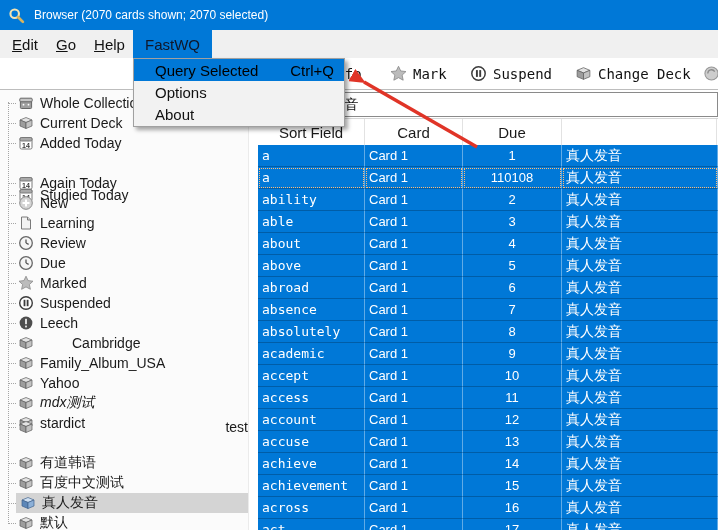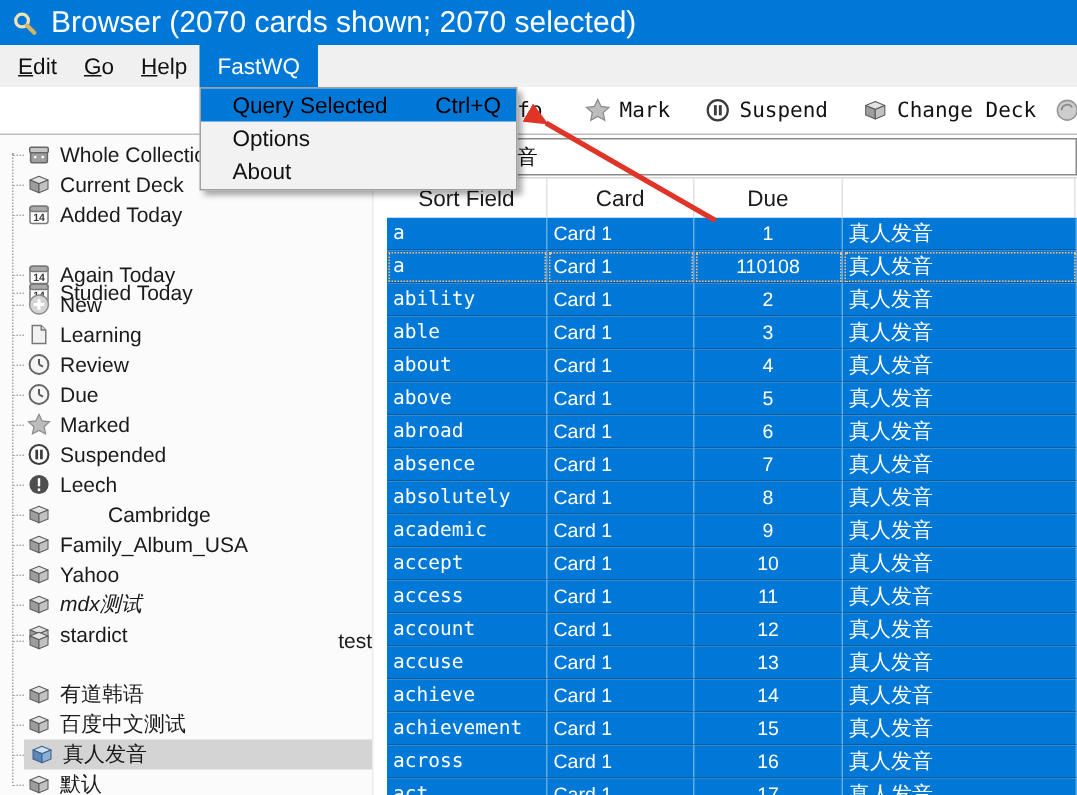--- a/index.html
+++ b/index.html
@@ -6,34 +6,34 @@
   html,body { background:#888; }
   .window {
     position:relative; width:718px; height:530px; overflow:hidden;
     background:#fff; font-family:"Liberation Sans", sans-serif;
     -webkit-font-smoothing:antialiased;
   }
   
   .titlebar {
     position:absolute; left:0; top:0; width:718px; height:30px;
     background:#0078d7; color:#fff; display:flex; align-items:center;
-    padding-left:8px; font-size:20px;
+    padding-left:8px; font-size:12px;
   }
   .titlebar .app-icon { width:17px; height:17px; margin-right:9px; flex:0 0 auto; }
   
   .menubar {
     position:absolute; left:0; top:30px; width:718px; height:28px;
     background:#f0f0f0; display:flex; align-items:stretch; padding-left:4px;
     font-size:15px; color:#111;
   }
   .menubar .mitem { display:flex; align-items:center; justify-content:center; }
   .menubar .mitem.m0 { width:42px; }
   .menubar .mitem.m1 { width:40px;align-items:center; }
   .menubar .mitem.m2 { width:47px; }
-  .menubar .mitem.active { background:#0078d7; color:#ffffff; padding:0 12px; }
+  .menubar .mitem.active { background:#0078d7; color:#0f172a; padding:0 12px; }
   .menubar u { text-decoration:underline; }
   
   .toolbar {
     position:absolute; left:0; top:58px; width:718px; height:32px;
     background:#ffffff; border-bottom:1px solid #bdbdbd;
   }
   .tbtn {
     position:absolute; top:0; height:31px; display:flex; align-items:center;
     font-family:"DejaVu Sans Mono", monospace; font-size:14px; color:#111;
     white-space:nowrap;

